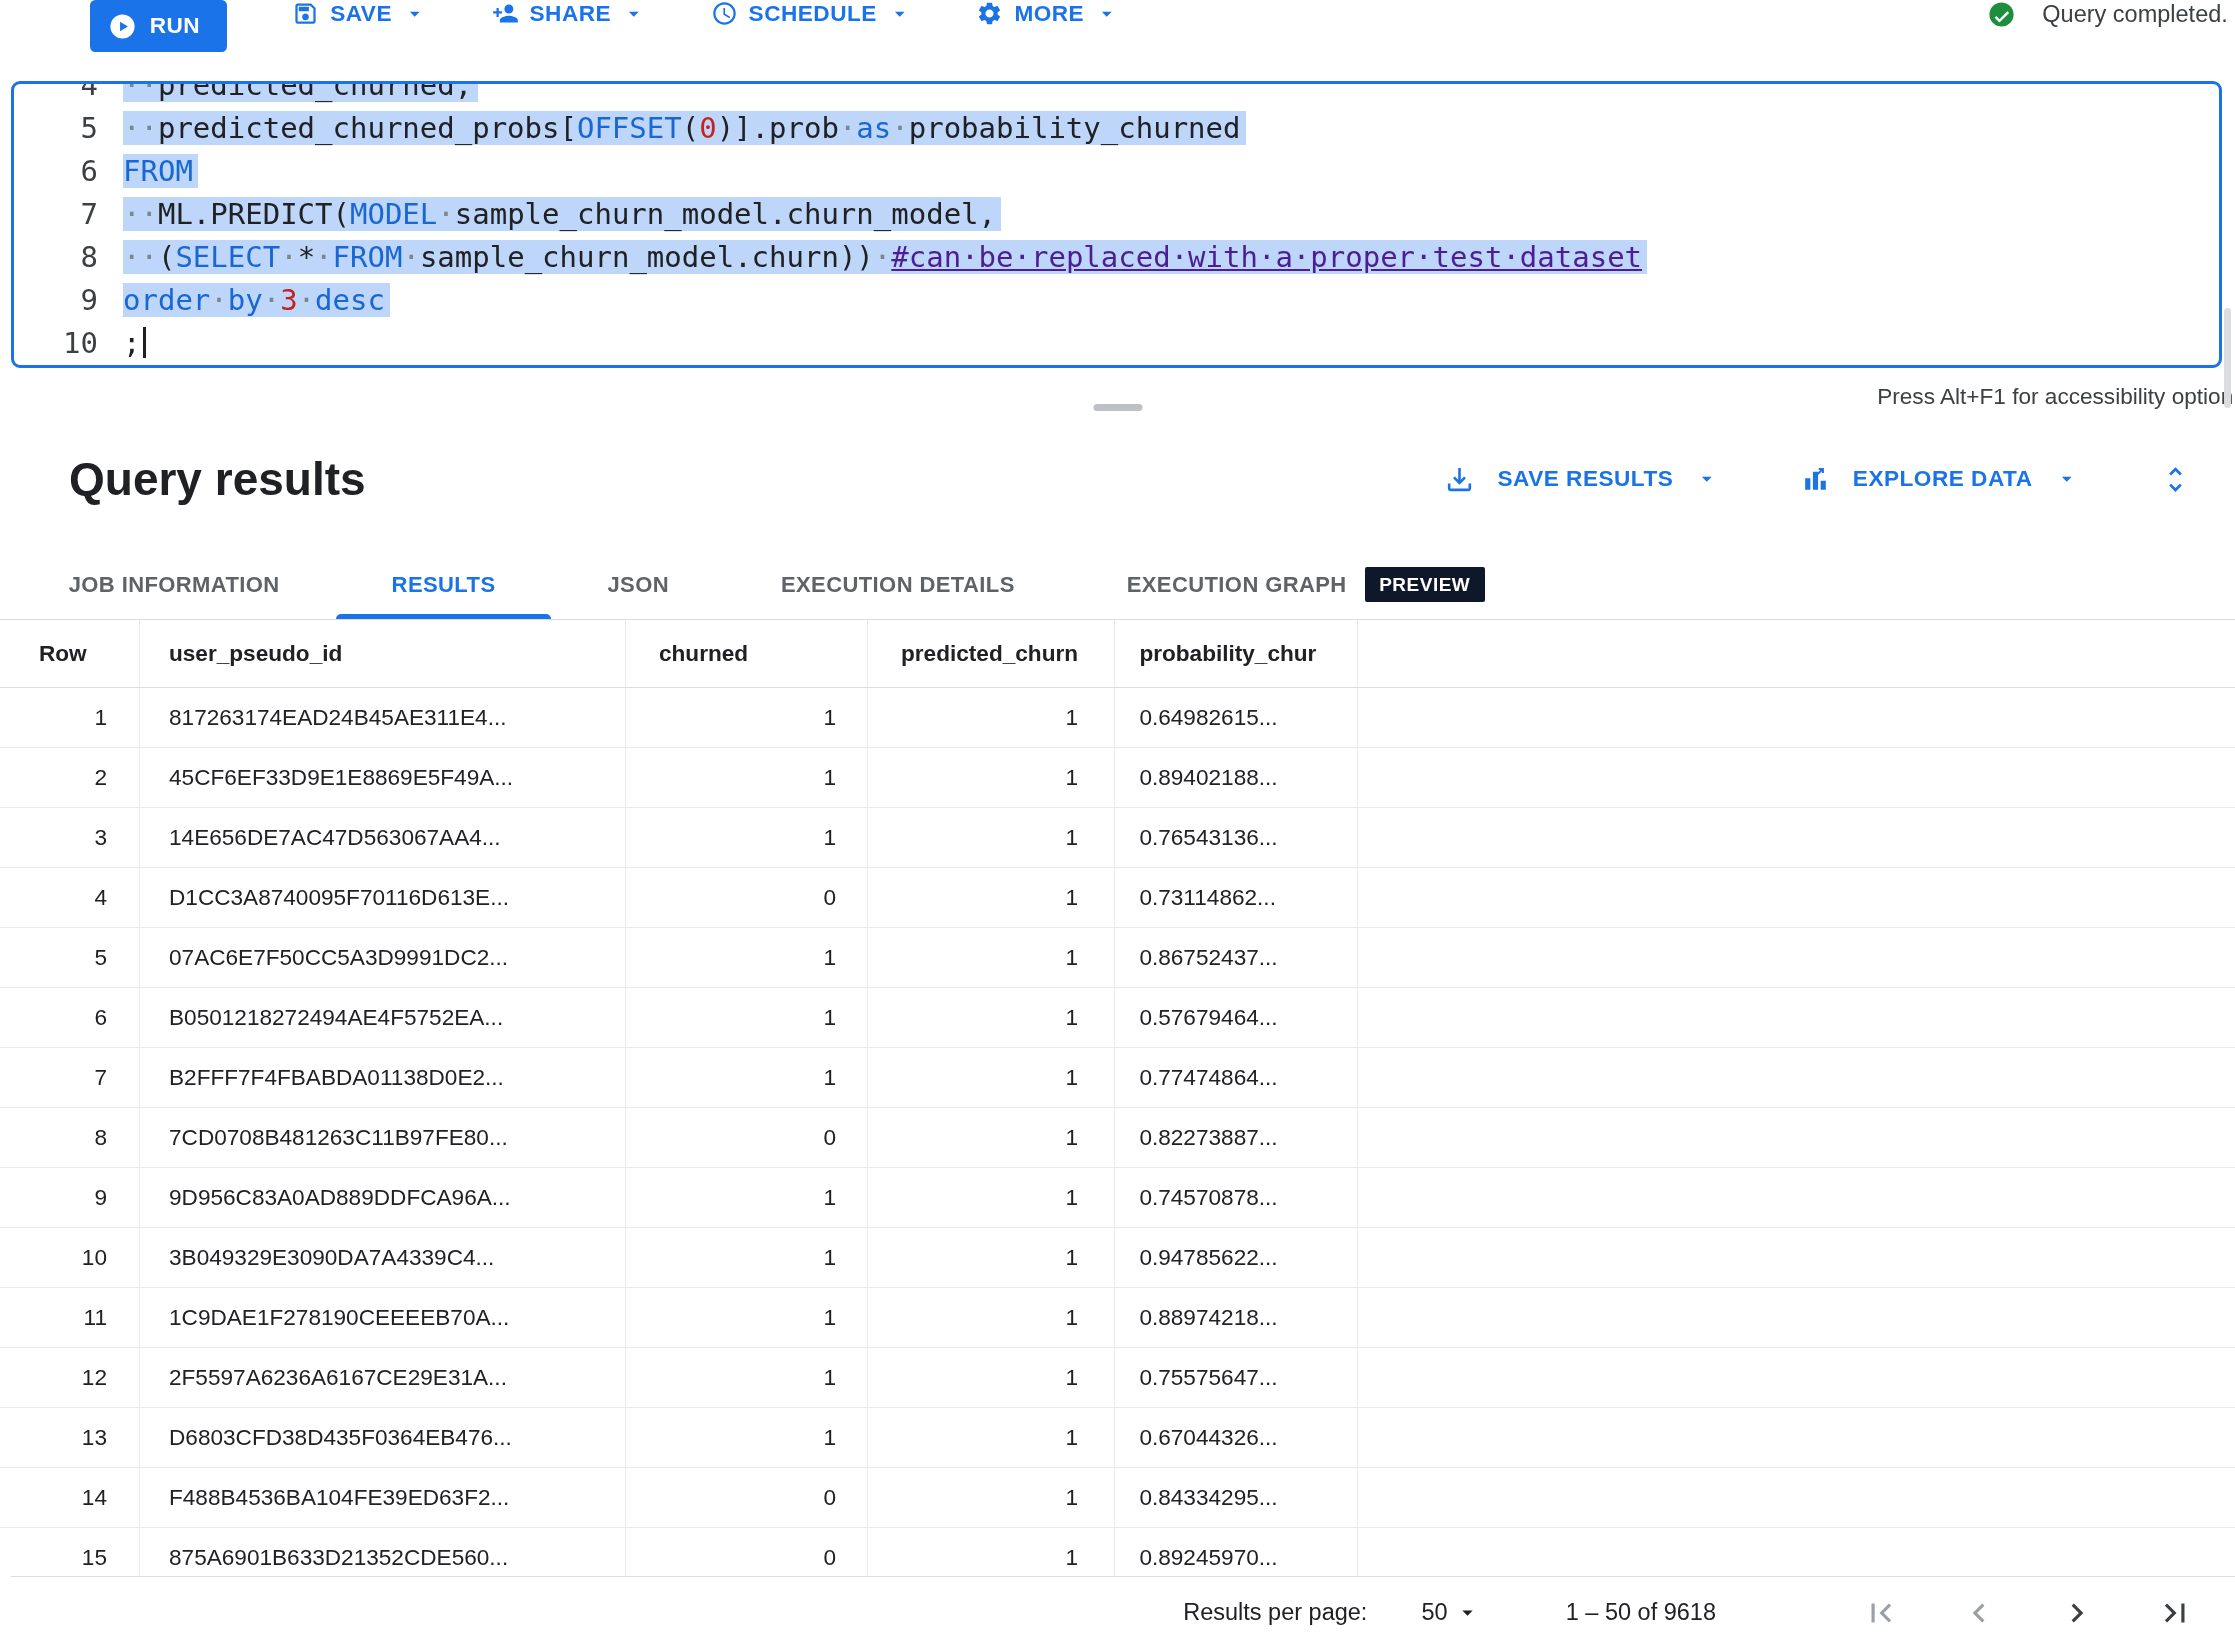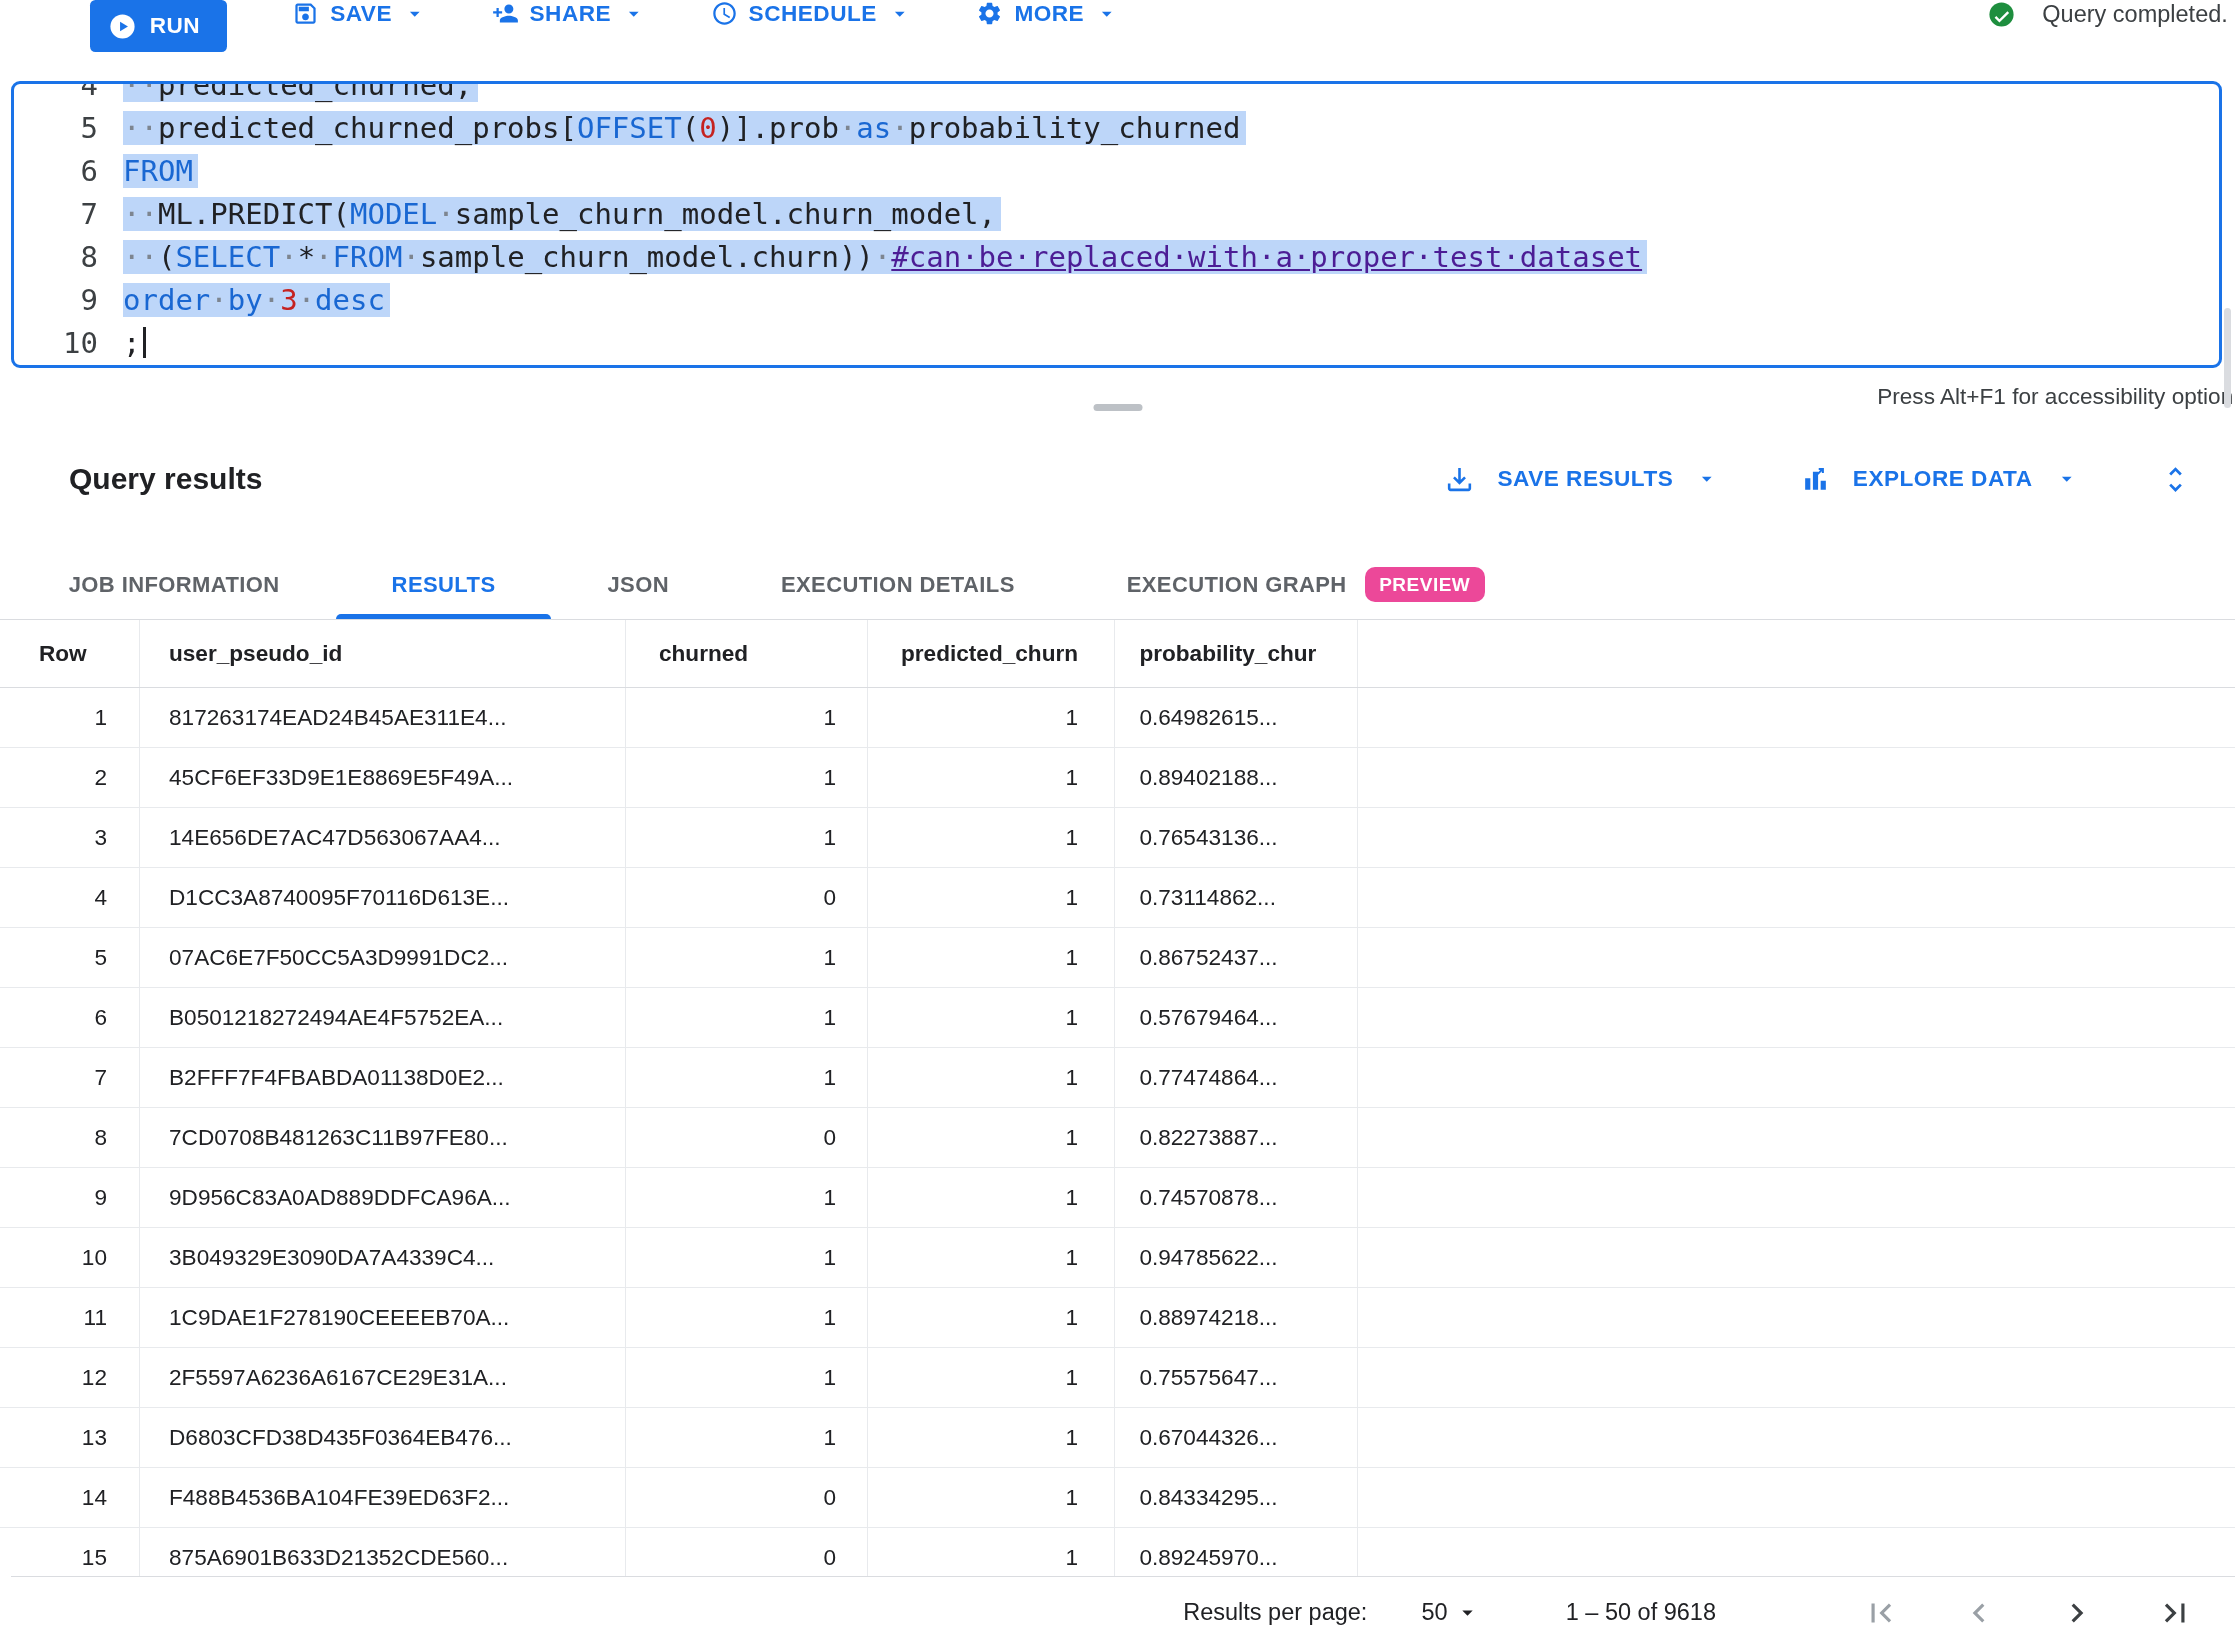--- a/index.html
+++ b/index.html
@@ -70,21 +70,21 @@
   .hint {
     position: absolute; right: 1.8px; top: 16.3px; font-size: 22.6px; color: #3c4043;
     white-space: nowrap;
   }
 
   
   .results-header {
     position: absolute; top: 434px; left: 0; right: 0; height: 90px;
     display: flex; align-items: center; padding: 0 43px 0 69px;
   }
-  .results-title { font-size: 30px; font-weight: 700; color: #202124; }
+  .results-title { font-size: 46px; font-weight: 700; color: #202124; }
   .results-actions { margin-left: auto; display: flex; align-items: center; gap: 81px; }
   .action-btn {
     display: flex; align-items: center; gap: 22px;
     color: #1a73e8; font-size: 22.6px; font-weight: 700; letter-spacing: 0.5px;
   }
   .icon-btn { color: #1a73e8; }
 
   
   .tabs {
     position: absolute; top: 550px; left: 0; right: 0; height: 70px;
@@ -95,23 +95,23 @@
     position: relative; display: flex; align-items: center;
     padding: 0 56px; font-size: 22px; font-weight: 700; letter-spacing: 0.4px;
     color: #5f6368; cursor: pointer;
   }
   .tab.active { color: #1a73e8; }
   .tab.active::after {
     content: ""; position: absolute; left: 0; right: 0; bottom: 0; height: 5.4px;
     background: #1a73e8; border-radius: 5.4px 5.4px 0 0;
   }
   .badge {
-    margin-left: 18px; background: #ec4899; color: #fff;
+    margin-left: 18px; background: #0f172a; color: #fff;
     font-size: 19px; font-weight: 700; letter-spacing: 0.5px;
-    padding: 6.3px 14.5px; border-radius: 10px;
+    padding: 6.3px 14.5px; border-radius: 2px;
   }
 
   
   .table-wrap { position: absolute; top: 620px; left: 0; right: 0; bottom: 72px; overflow: hidden; }
   .thead { display: flex; height: 68px; border-bottom: 0.9px solid #dadce0; }
   .trow  { display: flex; height: 60px; border-bottom: 0.9px solid #e8eaed; background: #fff; }
   .cell {
     display: flex; align-items: center; font-size: 22.6px; color: #202124;
     border-right: 0.9px solid #e8eaed; overflow: hidden; white-space: nowrap;
   }

